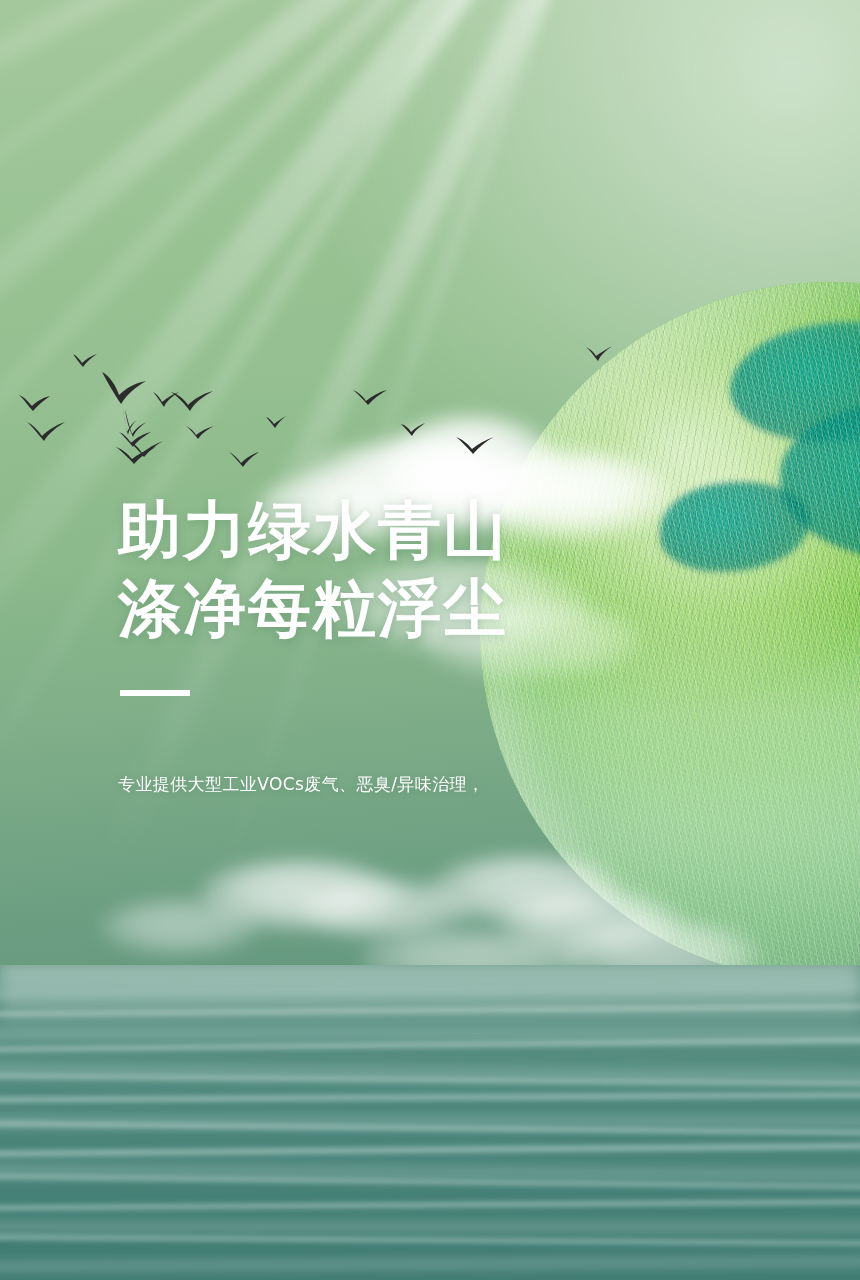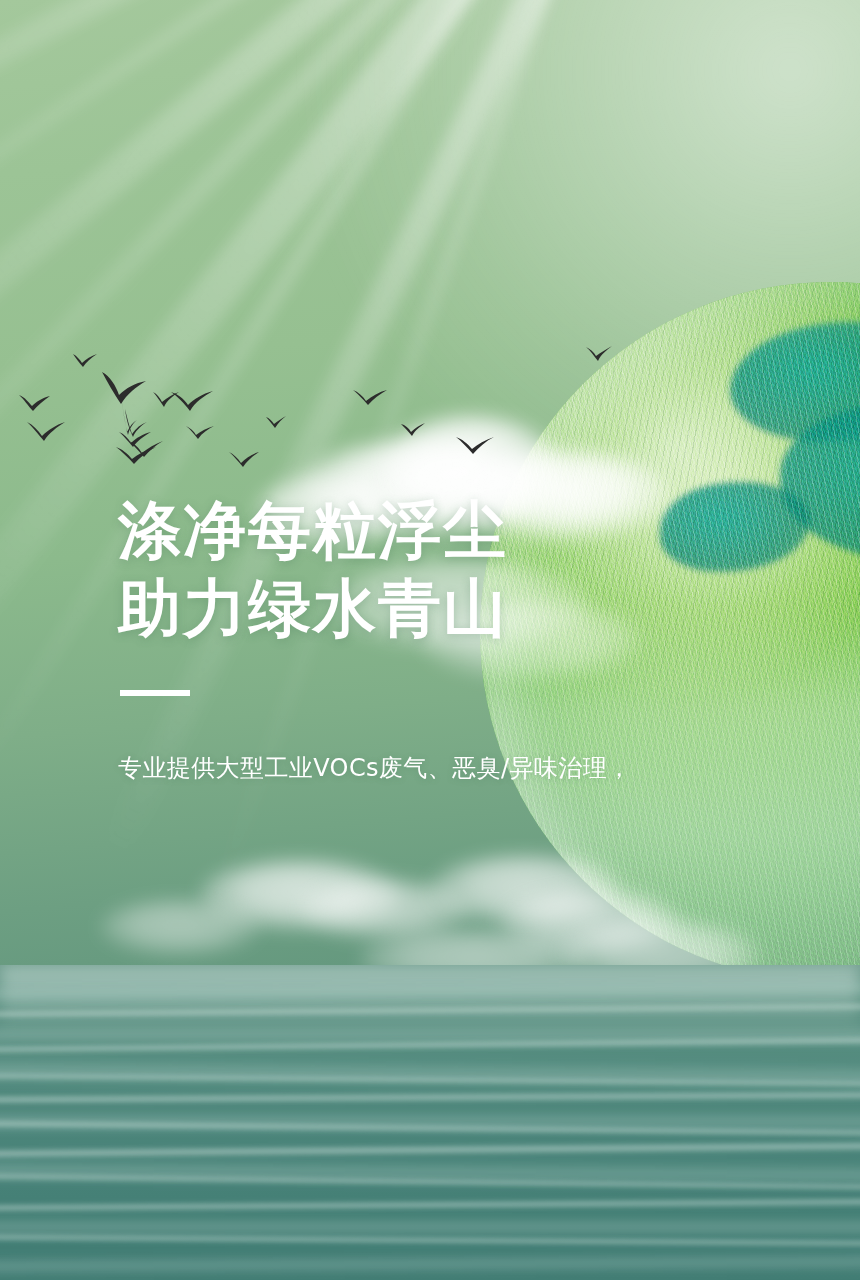--- a/index.html
+++ b/index.html
@@ -225,24 +225,24 @@
     position: absolute;
     top: 690px;
     left: 2px;
     width: 70px;
     height: 6px;
     background: #ffffff;
   }
 
   .subtitle {
     position: absolute;
-    top: 748px;
+    top: 764px;
     left: 0;
     color: #ffffff;
-    font-size: 24px;
+    font-size: 17px;
     font-weight: normal;
     line-height: 40px;
     letter-spacing: 0.4px;
     text-shadow: 0 1px 6px rgba(60,110,80,0.30);
     white-space: nowrap;
   }
   .subtitle .line { display:block; }
 </style>
 </head>
 <body>
@@ -402,22 +402,22 @@
     <div class="wave soft" style="top:196px;height:24px;transform:rotate(0.3deg);"></div>
     <div class="wave" style="top:214px;height:6px;transform:rotate(0.7deg);"></div>
     <div class="wave" style="top:236px;height:8px;transform:rotate(-0.4deg);"></div>
     <div class="wave soft" style="top:252px;height:20px;"></div>
     <div class="wave" style="top:272px;height:7px;transform:rotate(0.4deg);"></div>
     <div class="wave soft" style="top:290px;height:18px;transform:rotate(-0.3deg);"></div>
   </div>
 
   <div class="content">
     <div class="headline">
+      <span class="line">助力绿水青山</span>
       <span class="line">涤净每粒浮尘</span>
-      <span class="line">助力绿水青山</span>
     </div>
 
     <div class="divider"></div>
 
     <div class="subtitle">
       <span class="line">专业提供大型工业VOCs废气、恶臭/异味治理，</span>
     </div>
   </div>
 
 </div>

